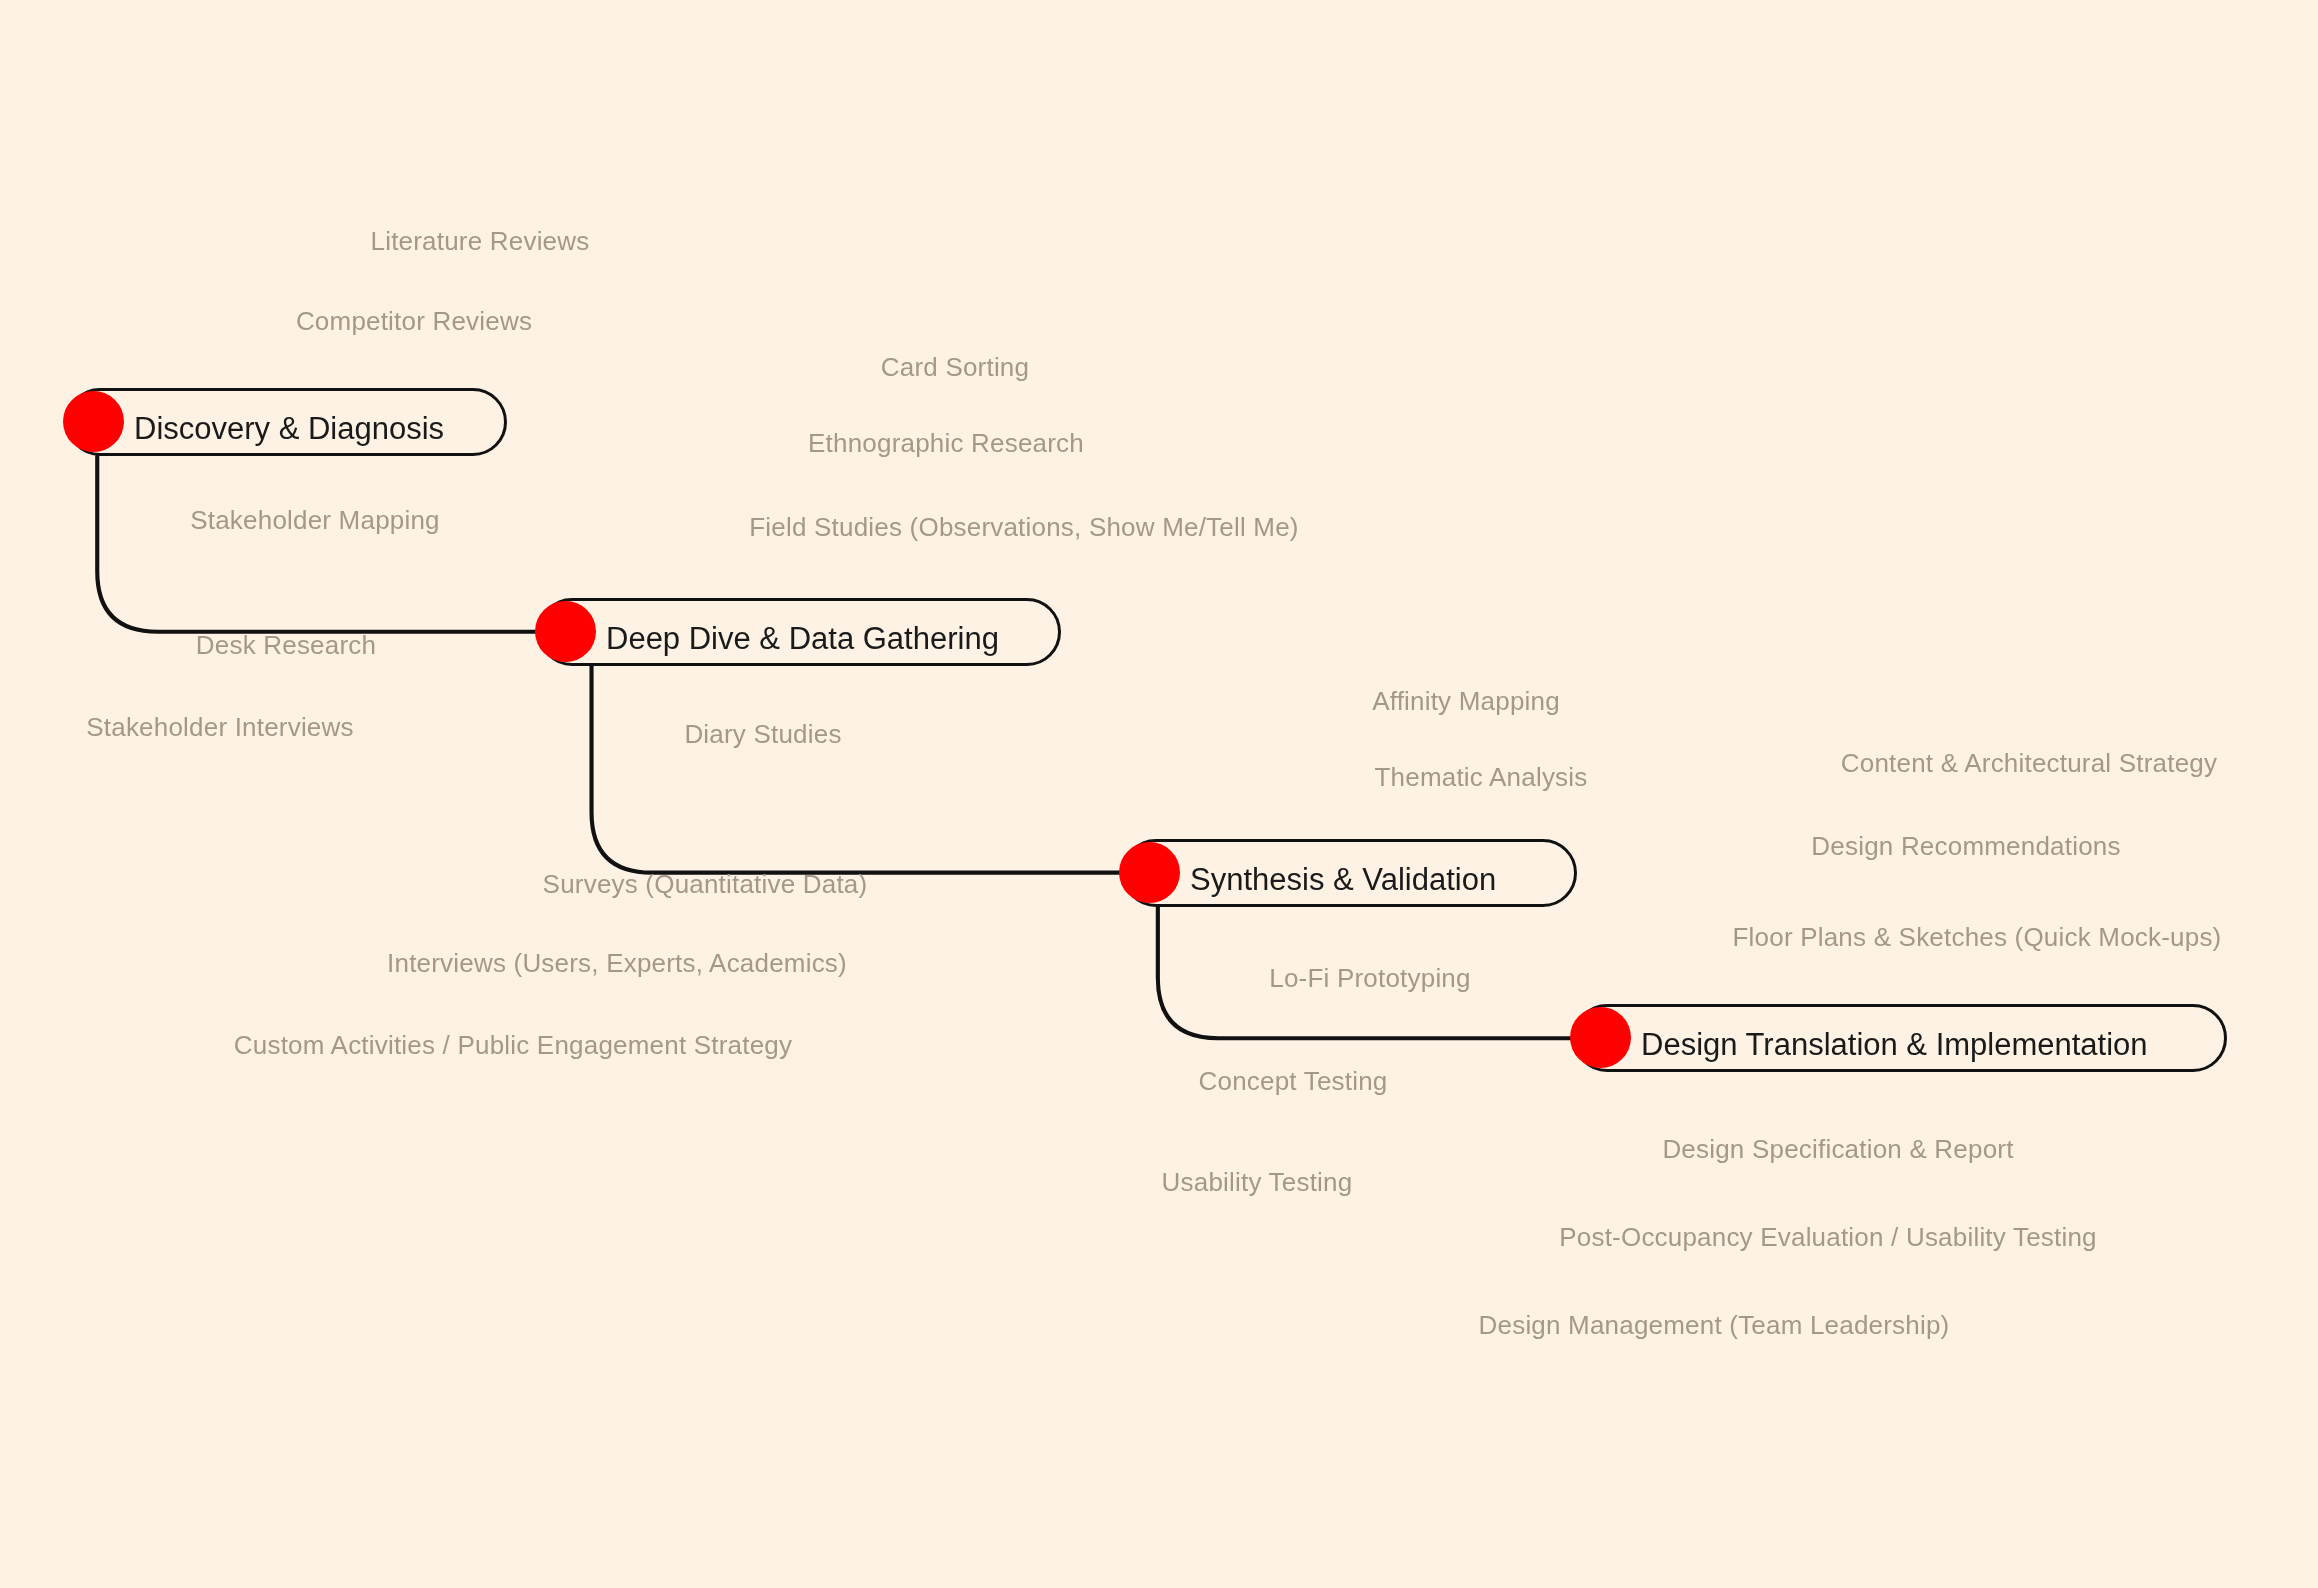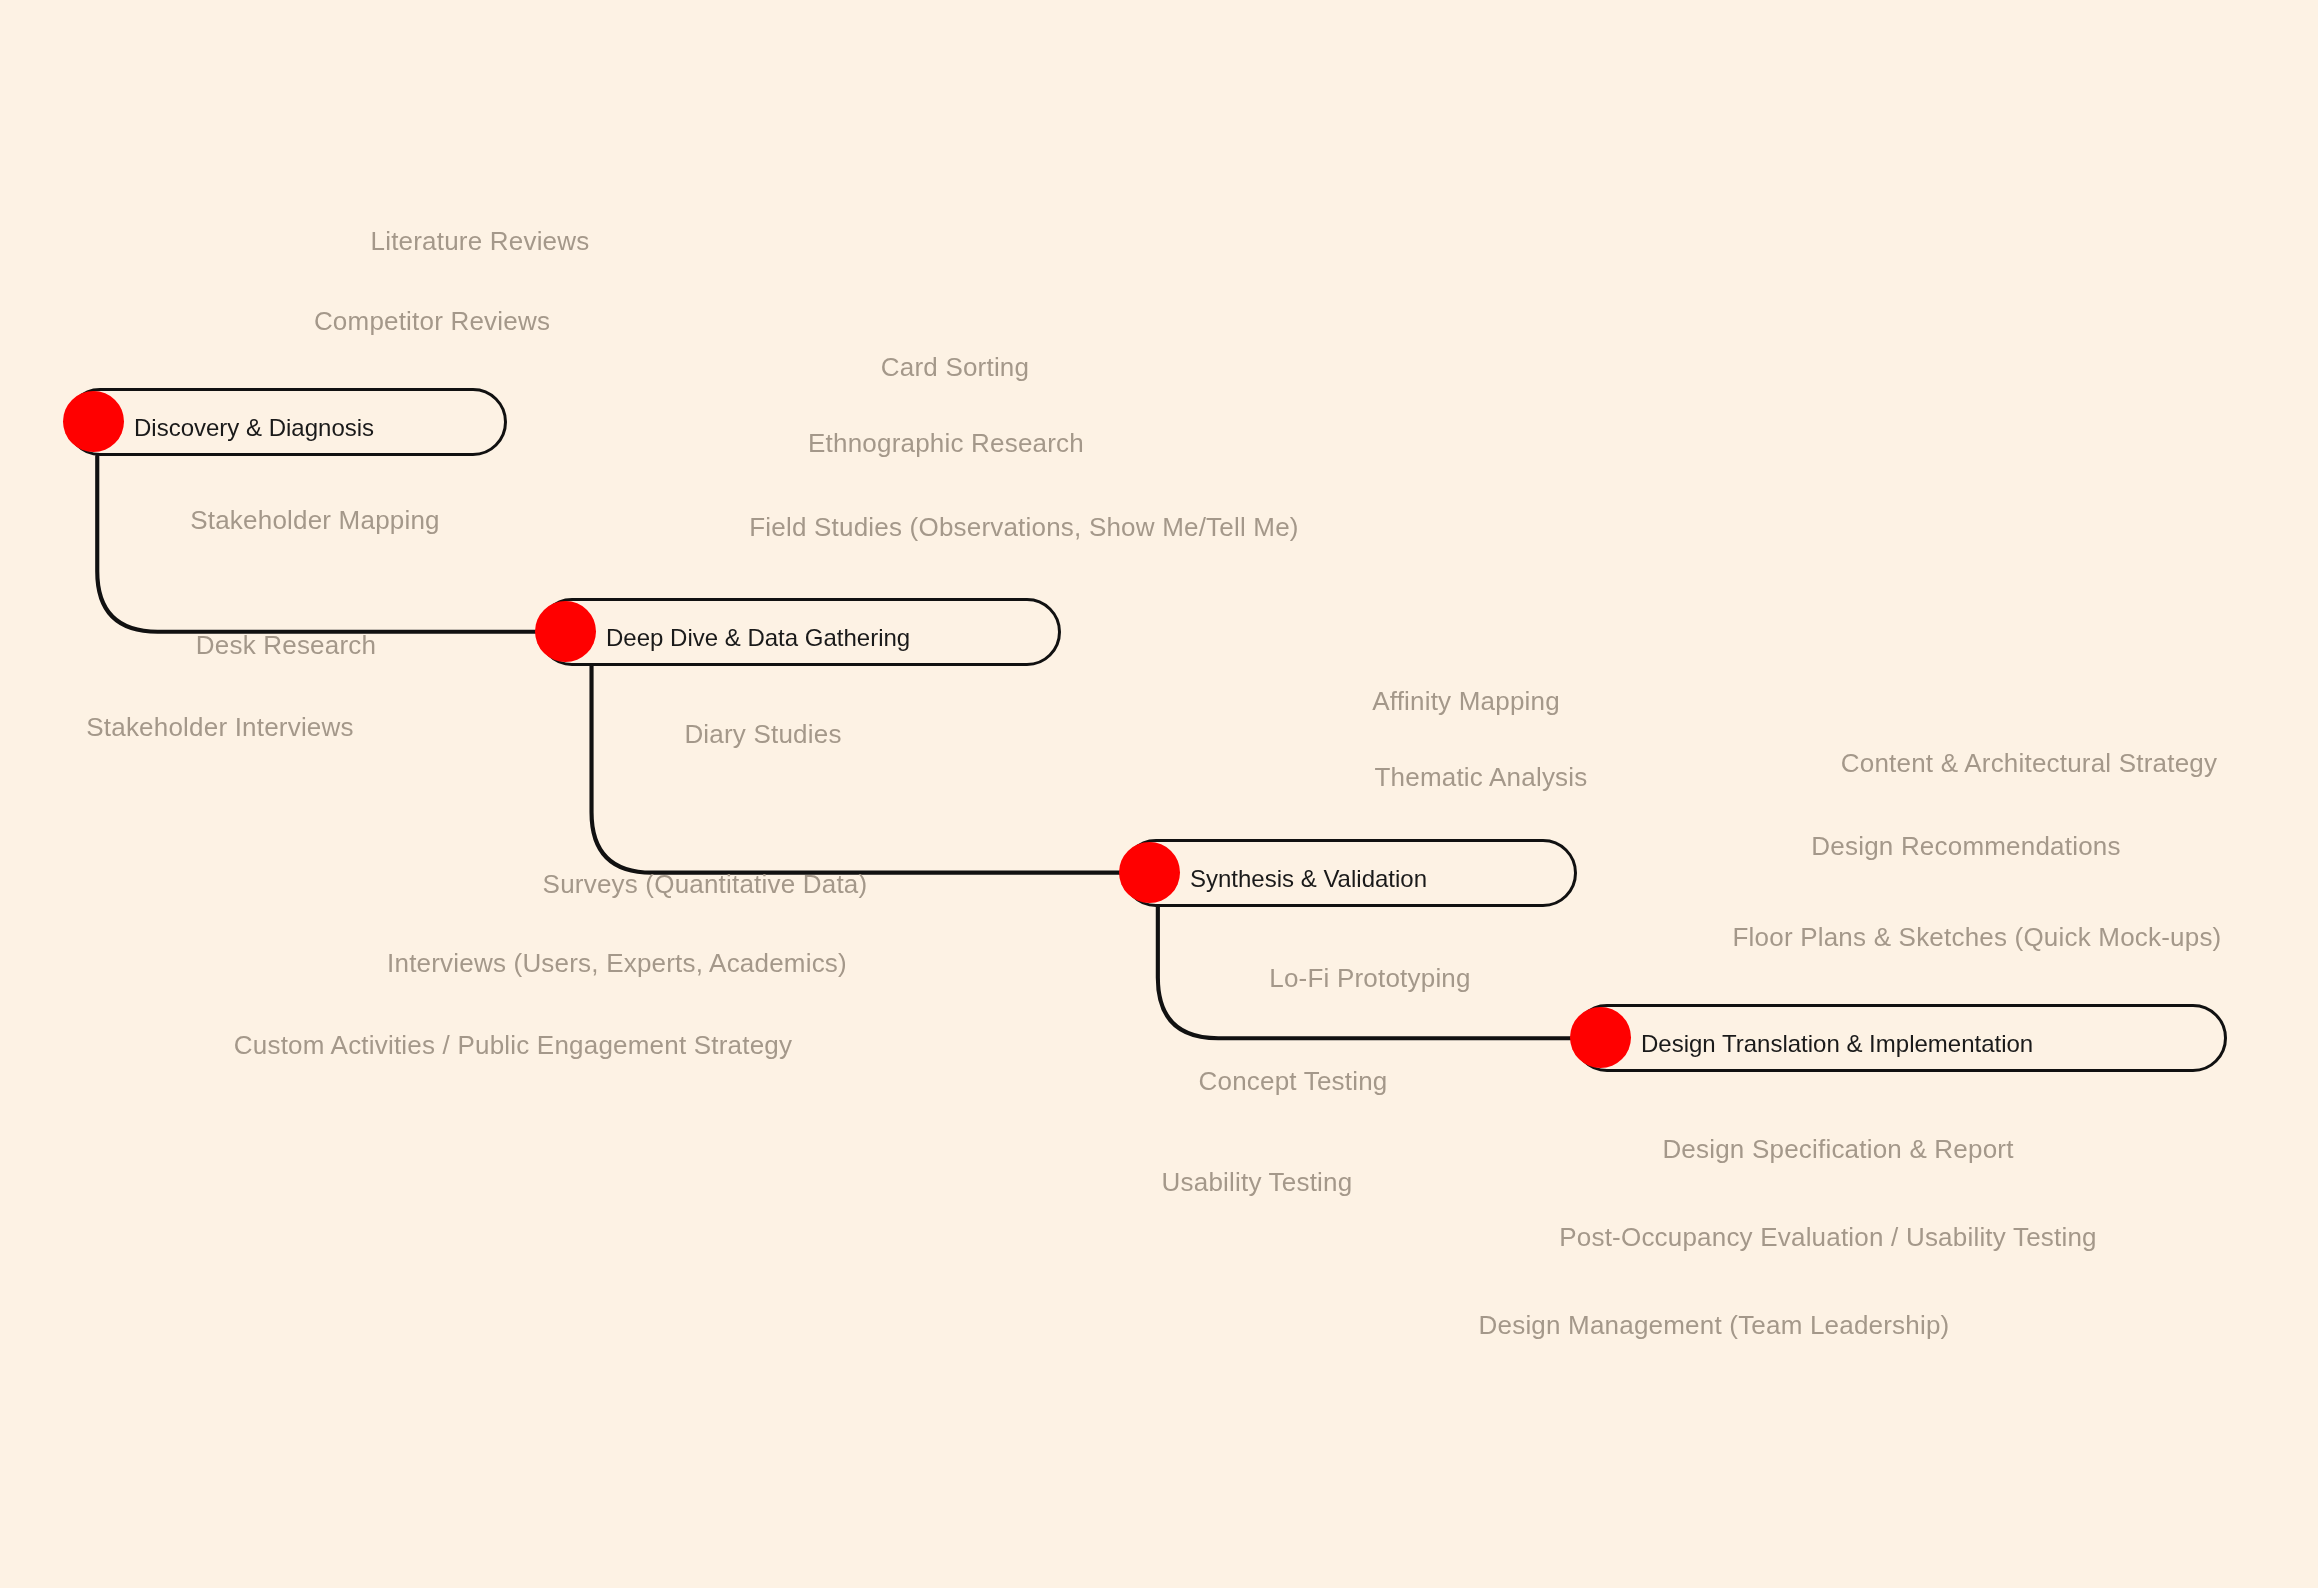--- a/index.html
+++ b/index.html
@@ -60,41 +60,41 @@
     height: 61px;
     margin-top: -31px;
     border-radius: 50%;
     background: #FF0000;
     z-index: 3;
   }
   .stage-text {
     position: relative;
     z-index: 2;
     color: #1A1A1A;
-    font-size: 24px;
+    font-size: 31px;
     font-family: "Liberation Sans", sans-serif;
     white-space: nowrap;
     line-height: 1;
     margin-top: 12px;
   }
 </style>
 </head>
 <body>
 
 <div id="canvas">
 
   <svg id="edges" viewBox="0 0 2800 1918" xmlns="http://www.w3.org/2000/svg">
       <path d="M 117 551 L 117 690 Q 117 763 190 763 L 650 763" fill="none" stroke="#111111" stroke-width="5" stroke-linecap="round"></path>
       <path d="M 714 804 L 714 981 Q 714 1054 787 1054 L 1355 1054" fill="none" stroke="#111111" stroke-width="5" stroke-linecap="round"></path>
       <path d="M 1398 1095 L 1398 1181 Q 1398 1254 1471 1254 L 1900 1254" fill="none" stroke="#111111" stroke-width="5" stroke-linecap="round"></path>
     </svg>
 
   <div id="labels-layer">
       <div class="satellite-label" style="left: 480px; top: 241px;">Literature Reviews</div>
-      <div class="satellite-label" style="left: 414px; top: 321px; margin-left: 18px;">Competitor Reviews</div>
+      <div class="satellite-label" style="left: 414px; top: 321px;">Competitor Reviews</div>
       <div class="satellite-label" style="left: 955px; top: 367px;">Card Sorting</div>
       <div class="satellite-label" style="left: 946px; top: 443px;">Ethnographic Research</div>
       <div class="satellite-label" style="left: 315px; top: 520px;">Stakeholder Mapping</div>
       <div class="satellite-label" style="left: 1001px; top: 527px; margin-left: 23px;">Field Studies (Observations, Show Me/Tell Me)</div>
       <div class="satellite-label" style="left: 286px; top: 645px;">Desk Research</div>
       <div class="satellite-label" style="left: 220px; top: 727px;">Stakeholder Interviews</div>
       <div class="satellite-label" style="left: 1466px; top: 701px;">Affinity Mapping</div>
       <div class="satellite-label" style="left: 763px; top: 734px;">Diary Studies</div>
       <div class="satellite-label" style="left: 1481px; top: 777px; text-align: right;">Thematic Analysis</div>
       <div class="satellite-label" style="left: 2029px; top: 763px;">Content &amp; Architectural Strategy</div>

